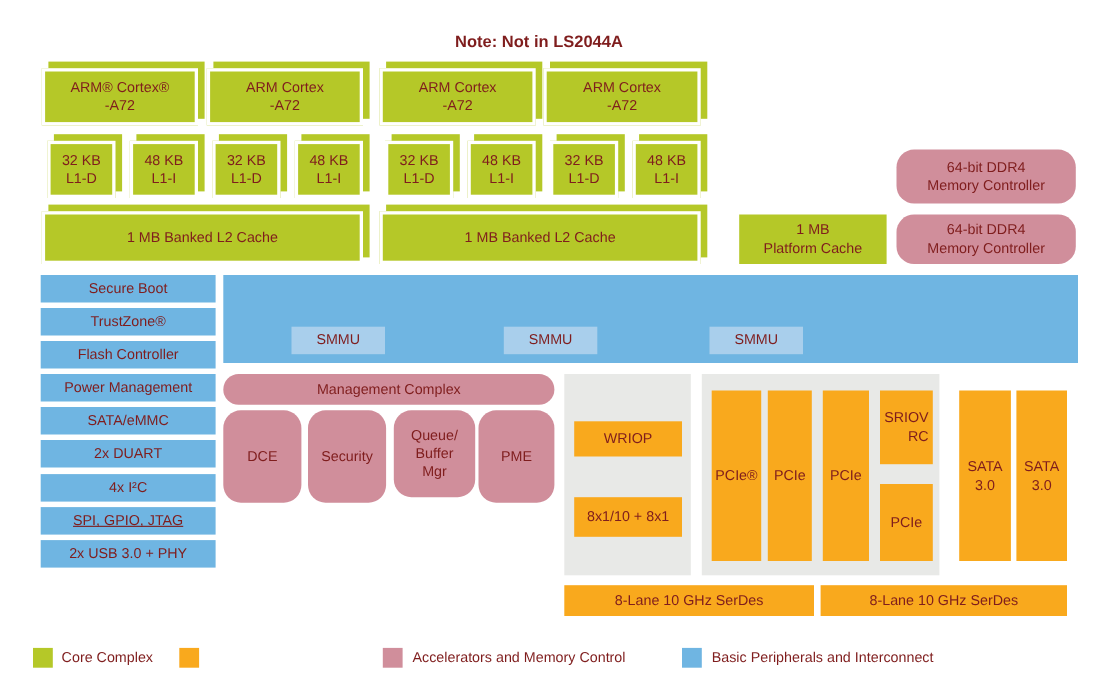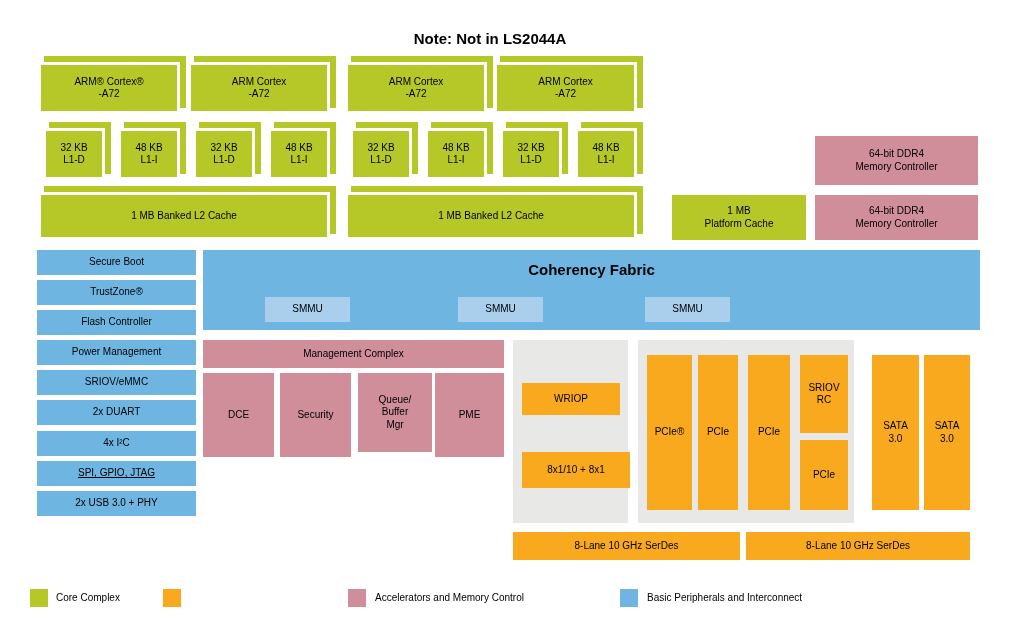--- a/index.html
+++ b/index.html
@@ -1,35 +1,35 @@
 <!DOCTYPE html>
 <html><head>
 <meta charset="utf-8">
 <style>
   html, body { margin: 0; padding: 0; background: #fff; }
   .stage {
     position: relative; width: 1014px; height: 633px; background: #fff;
-    font-family: "Liberation Sans", sans-serif; color: #000000;
+    font-family: "Liberation Sans", sans-serif; color: #7f1d1d;
     overflow: hidden; z-index: 0;
   }
   .blk {
     position: absolute; box-sizing: border-box;
     display: flex; align-items: center; justify-content: center;
     text-align: center; white-space: pre-line;
-    font-size: 10px; line-height: 1.25;
+    font-size: 13px; line-height: 1.25;
   }
   
   .stk { background: var(--green); border: 3px solid #fff; }
   .stk::before {
     content: ""; position: absolute; inset: -3px;
     transform: translate(6px,-6px);
     background: inherit; z-index: -1;
   }
   .grn  { background: var(--green); }
-  .pnk  { background: var(--pink); }
+  .pnk  { background: var(--pink); border-radius: 16px; }
   .blu  { background: var(--blue); }
   .smmu { background: var(--blue-light); }
   .org  { background: var(--orange); }
   .gray { background: var(--gray); }
   .bold { font-weight: bold; }
   .t15  { font-size: 15px; }
   .stage {
     --green: #b5c828; --orange: #f9a91d; --pink: #d08e9b;
     --blue: #6fb5e2; --blue-light: #a9cfec; --gray: #e8e9e7;
   }
@@ -75,49 +75,48 @@
 Platform Cache</div>
   <div class="blk pnk" style="left:815px;top:136px;width:163px;height:49px;">64-bit DDR4
 Memory Controller</div>
   <div class="blk pnk" style="left:815px;top:195px;width:163px;height:45px;">64-bit DDR4
 Memory Controller</div>
 
   <div class="blk blu" style="left:37px;top:250px;width:159px;height:25px;">Secure Boot</div>
   <div class="blk blu" style="left:37px;top:280px;width:159px;height:25px;">TrustZone®</div>
   <div class="blk blu" style="left:37px;top:310px;width:159px;height:25px;">Flash Controller</div>
   <div class="blk blu" style="left:37px;top:340px;width:159px;height:25px;">Power Management</div>
-  <div class="blk blu" style="left:37px;top:370px;width:159px;height:25px;">SRIOV/eMMC</div>
+  <div class="blk blu" style="left:37px;top:370px;width:159px;height:25px;">SATA/eMMC</div>
   <div class="blk blu" style="left:37px;top:400px;width:159px;height:25px;">2x DUART</div>
   <div class="blk blu" style="left:37px;top:431px;width:159px;height:25px;">4x I²C</div>
   <div class="blk blu" style="left:37px;top:461px;width:159px;height:25px;text-decoration:underline;">SPI, GPIO, JTAG</div>
   <div class="blk blu" style="left:37px;top:491px;width:159px;height:25px;">2x USB 3.0 + PHY</div>
 
   <div class="blk blu" style="left:203px;top:250px;width:777px;height:80px;"></div>
-  <div class="blk bold t15" style="left:203px;top:260px;width:777px;height:20px;">Coherency Fabric</div>
   <div class="blk smmu" style="left:265px;top:297px;width:85px;height:25px;">SMMU</div>
   <div class="blk smmu" style="left:458px;top:297px;width:85px;height:25px;">SMMU</div>
   <div class="blk smmu" style="left:645px;top:297px;width:85px;height:25px;">SMMU</div>
 
   <div class="blk pnk" style="left:203px;top:340px;width:301px;height:28px;">Management Complex</div>
   <div class="blk pnk" style="left:280px;top:373px;width:71px;height:84px;">Security</div>
   <div class="blk pnk" style="left:203px;top:373px;width:71px;height:84px;">DCE</div>
   <div class="blk pnk" style="left:358px;top:373px;width:74px;height:79px;">Queue/
 Buffer
 Mgr</div>
   <div class="blk pnk" style="left:435px;top:373px;width:69px;height:84px;">PME</div>
 
   <div class="blk gray" style="left:513px;top:340px;width:115px;height:183px;"></div>
   <div class="blk org" style="left:522px;top:383px;width:98px;height:32px;">WRIOP</div>
-  <div class="blk org" style="left:522px;top:452px;width:108px;height:36px;">8x1/10 + 8x1</div>
+  <div class="blk org" style="left:522px;top:452px;width:98px;height:36px;">8x1/10 + 8x1</div>
 
   <div class="blk gray" style="left:638px;top:340px;width:216px;height:183px;"></div>
   <div class="blk org" style="left:647px;top:355px;width:45px;height:155px;">PCIe®</div>
   <div class="blk org" style="left:698px;top:355px;width:40px;height:155px;">PCIe</div>
   <div class="blk org" style="left:748px;top:355px;width:42px;height:155px;">PCIe</div>
-  <div class="blk org" style="left:800px;top:355px;width:48px;height:78px;">SRIOV
+  <div class="blk org" style="left:800px;top:355px;width:48px;height:67px;text-align:right;">SRIOV
 RC</div>
   <div class="blk org" style="left:800px;top:440px;width:48px;height:70px;">PCIe</div>
 
   <div class="blk org" style="left:872px;top:355px;width:47px;height:155px;">SATA
 3.0</div>
   <div class="blk org" style="left:924px;top:355px;width:46px;height:155px;">SATA
 3.0</div>
 
   <div class="blk org" style="left:513px;top:532px;width:227px;height:28px;">8-Lane 10 GHz SerDes</div>
   <div class="blk org" style="left:746px;top:532px;width:224px;height:28px;">8-Lane 10 GHz SerDes</div>

